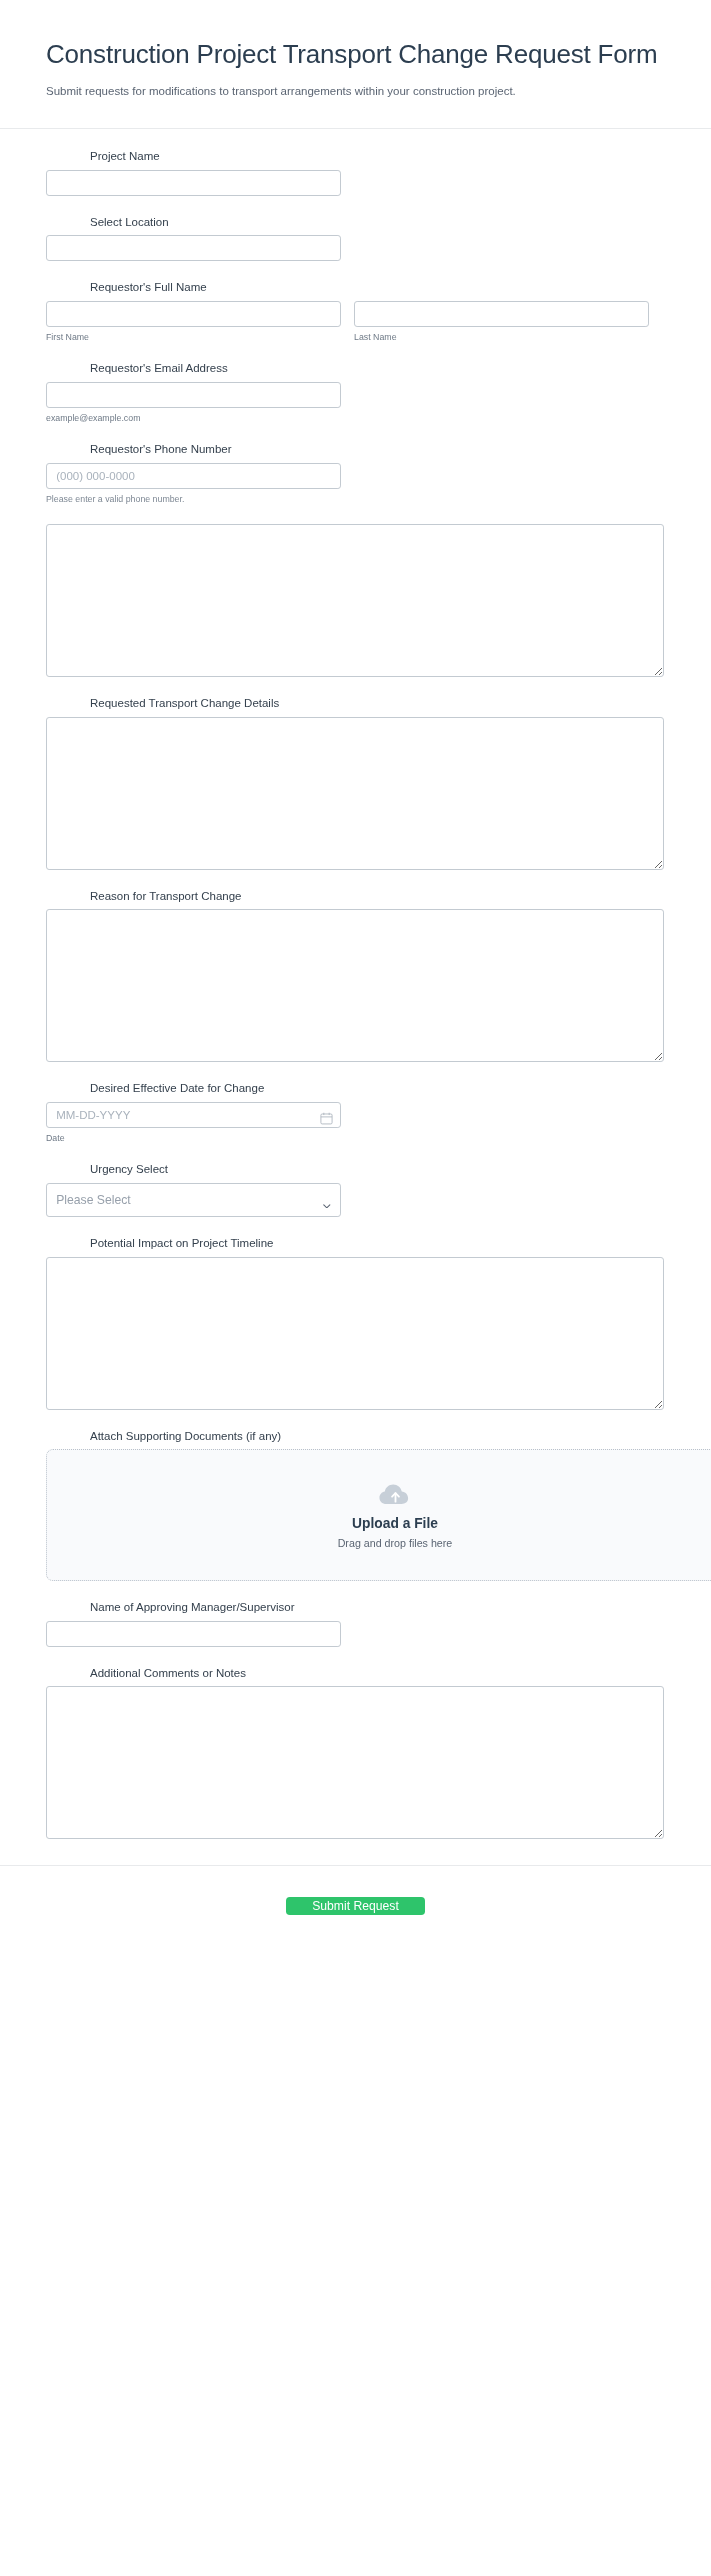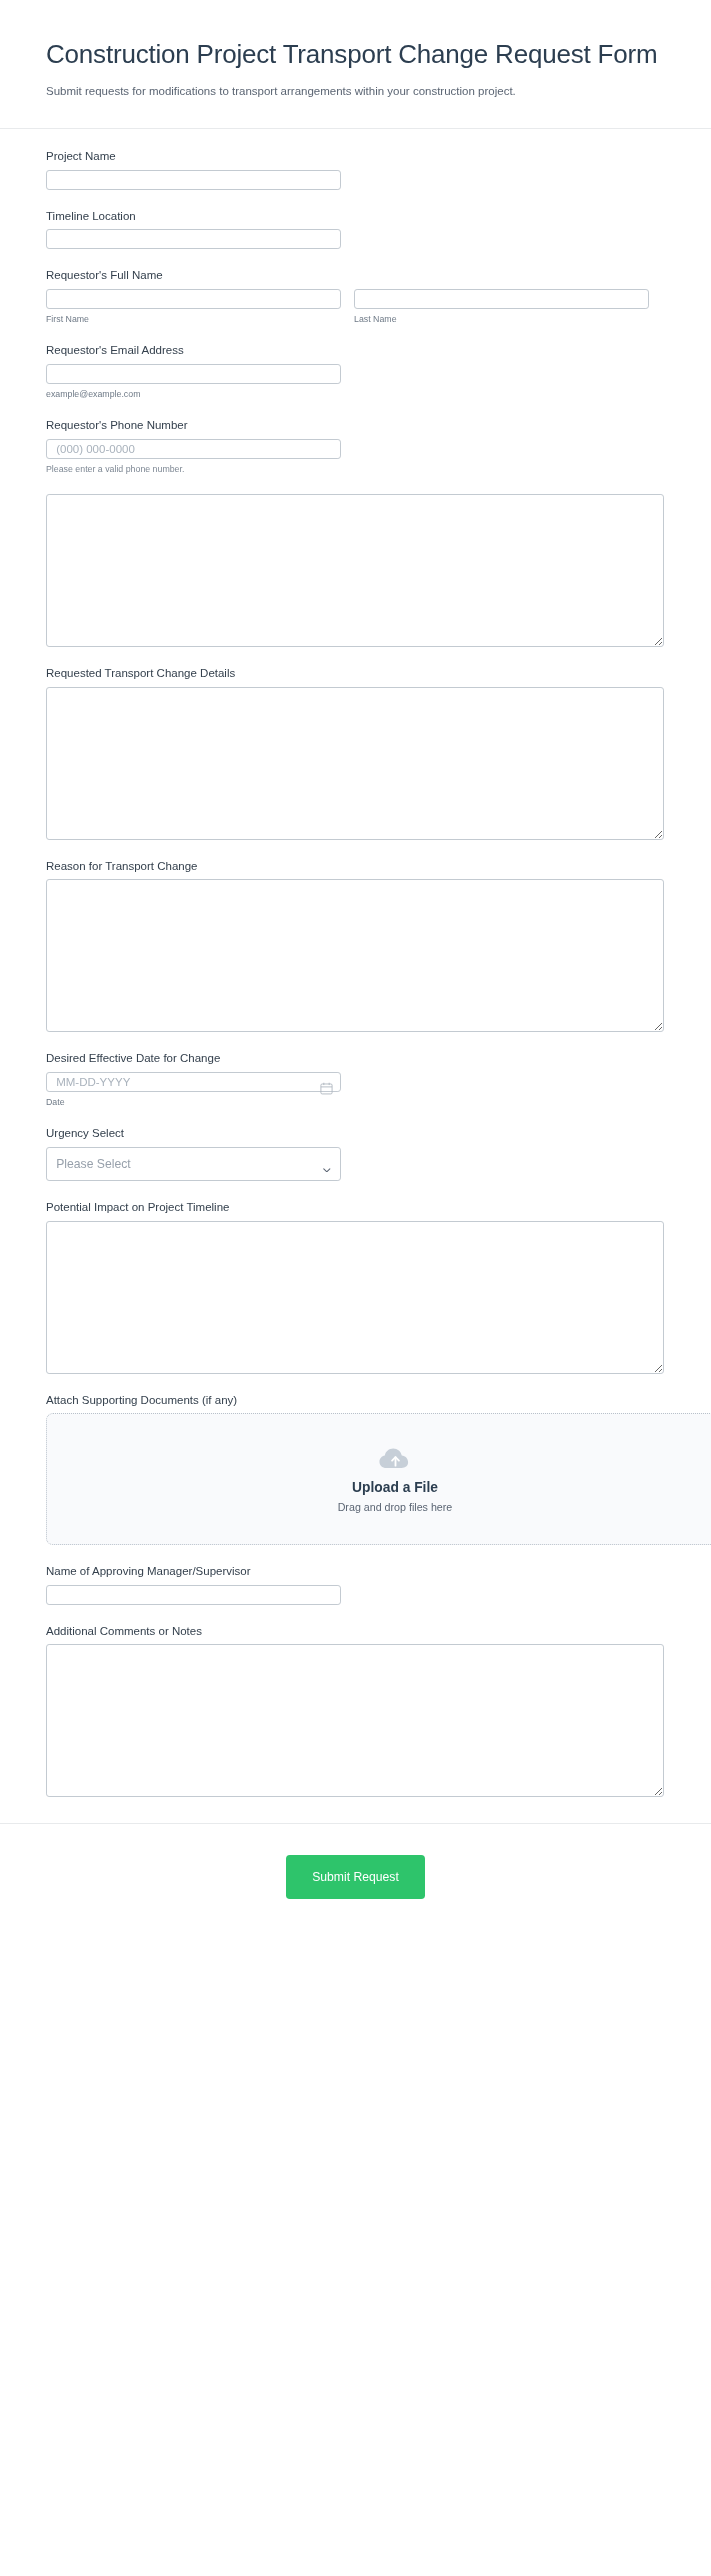--- a/index.html
+++ b/index.html
@@ -44,33 +44,34 @@
   }
   .field {
     margin-bottom: 20px;
   }
   .field-label {
     display: block;
     font-size: 11.5px;
     color: #34404d;
     margin-bottom: 7.6px;
     font-weight: normal;
+    margin-left: 44px;
   }
   .sub-label {
     display: block;
     font-size: 8.8px;
     color: #6f7a87;
     margin-top: 5.4px;
   }
   .sub-label.err {
     color: #7e8894;
   }
   input.text-input {
     width: 295px;
-    height: 20px;
+    height: 26px;
     border: 0.8px solid #c3cad1;
     border-radius: 3.1px;
     padding: 4.6px 9.2px;
     font-size: 11.5px;
     color: #34404d;
     background: #ffffff;
     font-family: "Liberation Sans", sans-serif;
     outline: none;
   }
   input.text-input::placeholder {
@@ -175,21 +176,21 @@
     display: flex;
     justify-content: center;
   }
   .submit-btn {
     background: #2ec46b;
     border: none;
     border-radius: 3.8px;
     color: #ffffff;
     font-size: 12.2px;
     font-family: "Liberation Sans", sans-serif;
-    padding: 15px 26px;
+    padding: 2px 26px;
     cursor: pointer;
     font-weight: normal;
   }
 </style>
 </head>
 <body>
 
 <div class="page">
 
   <div class="header">
@@ -198,21 +199,21 @@
   </div>
 
   <div class="form-body">
 
     <div class="field">
       <label class="field-label">Project Name</label>
       <input class="text-input" type="text" value="" placeholder="" style="">
     </div>
 
     <div class="field">
-      <label class="field-label">Timeline Location</label>
+      <label class="field-label">Select Location</label>
       <input class="text-input" type="text" value="" placeholder="" style="">
     </div>
 
     <div class="field">
       <label class="field-label">Requestor's Full Name</label>
       <div class="name-row">
         <div class="name-col">
           <input class="text-input" type="text" value="" placeholder="" style="">
           <span class="sub-label">First Name</span>
         </div>

